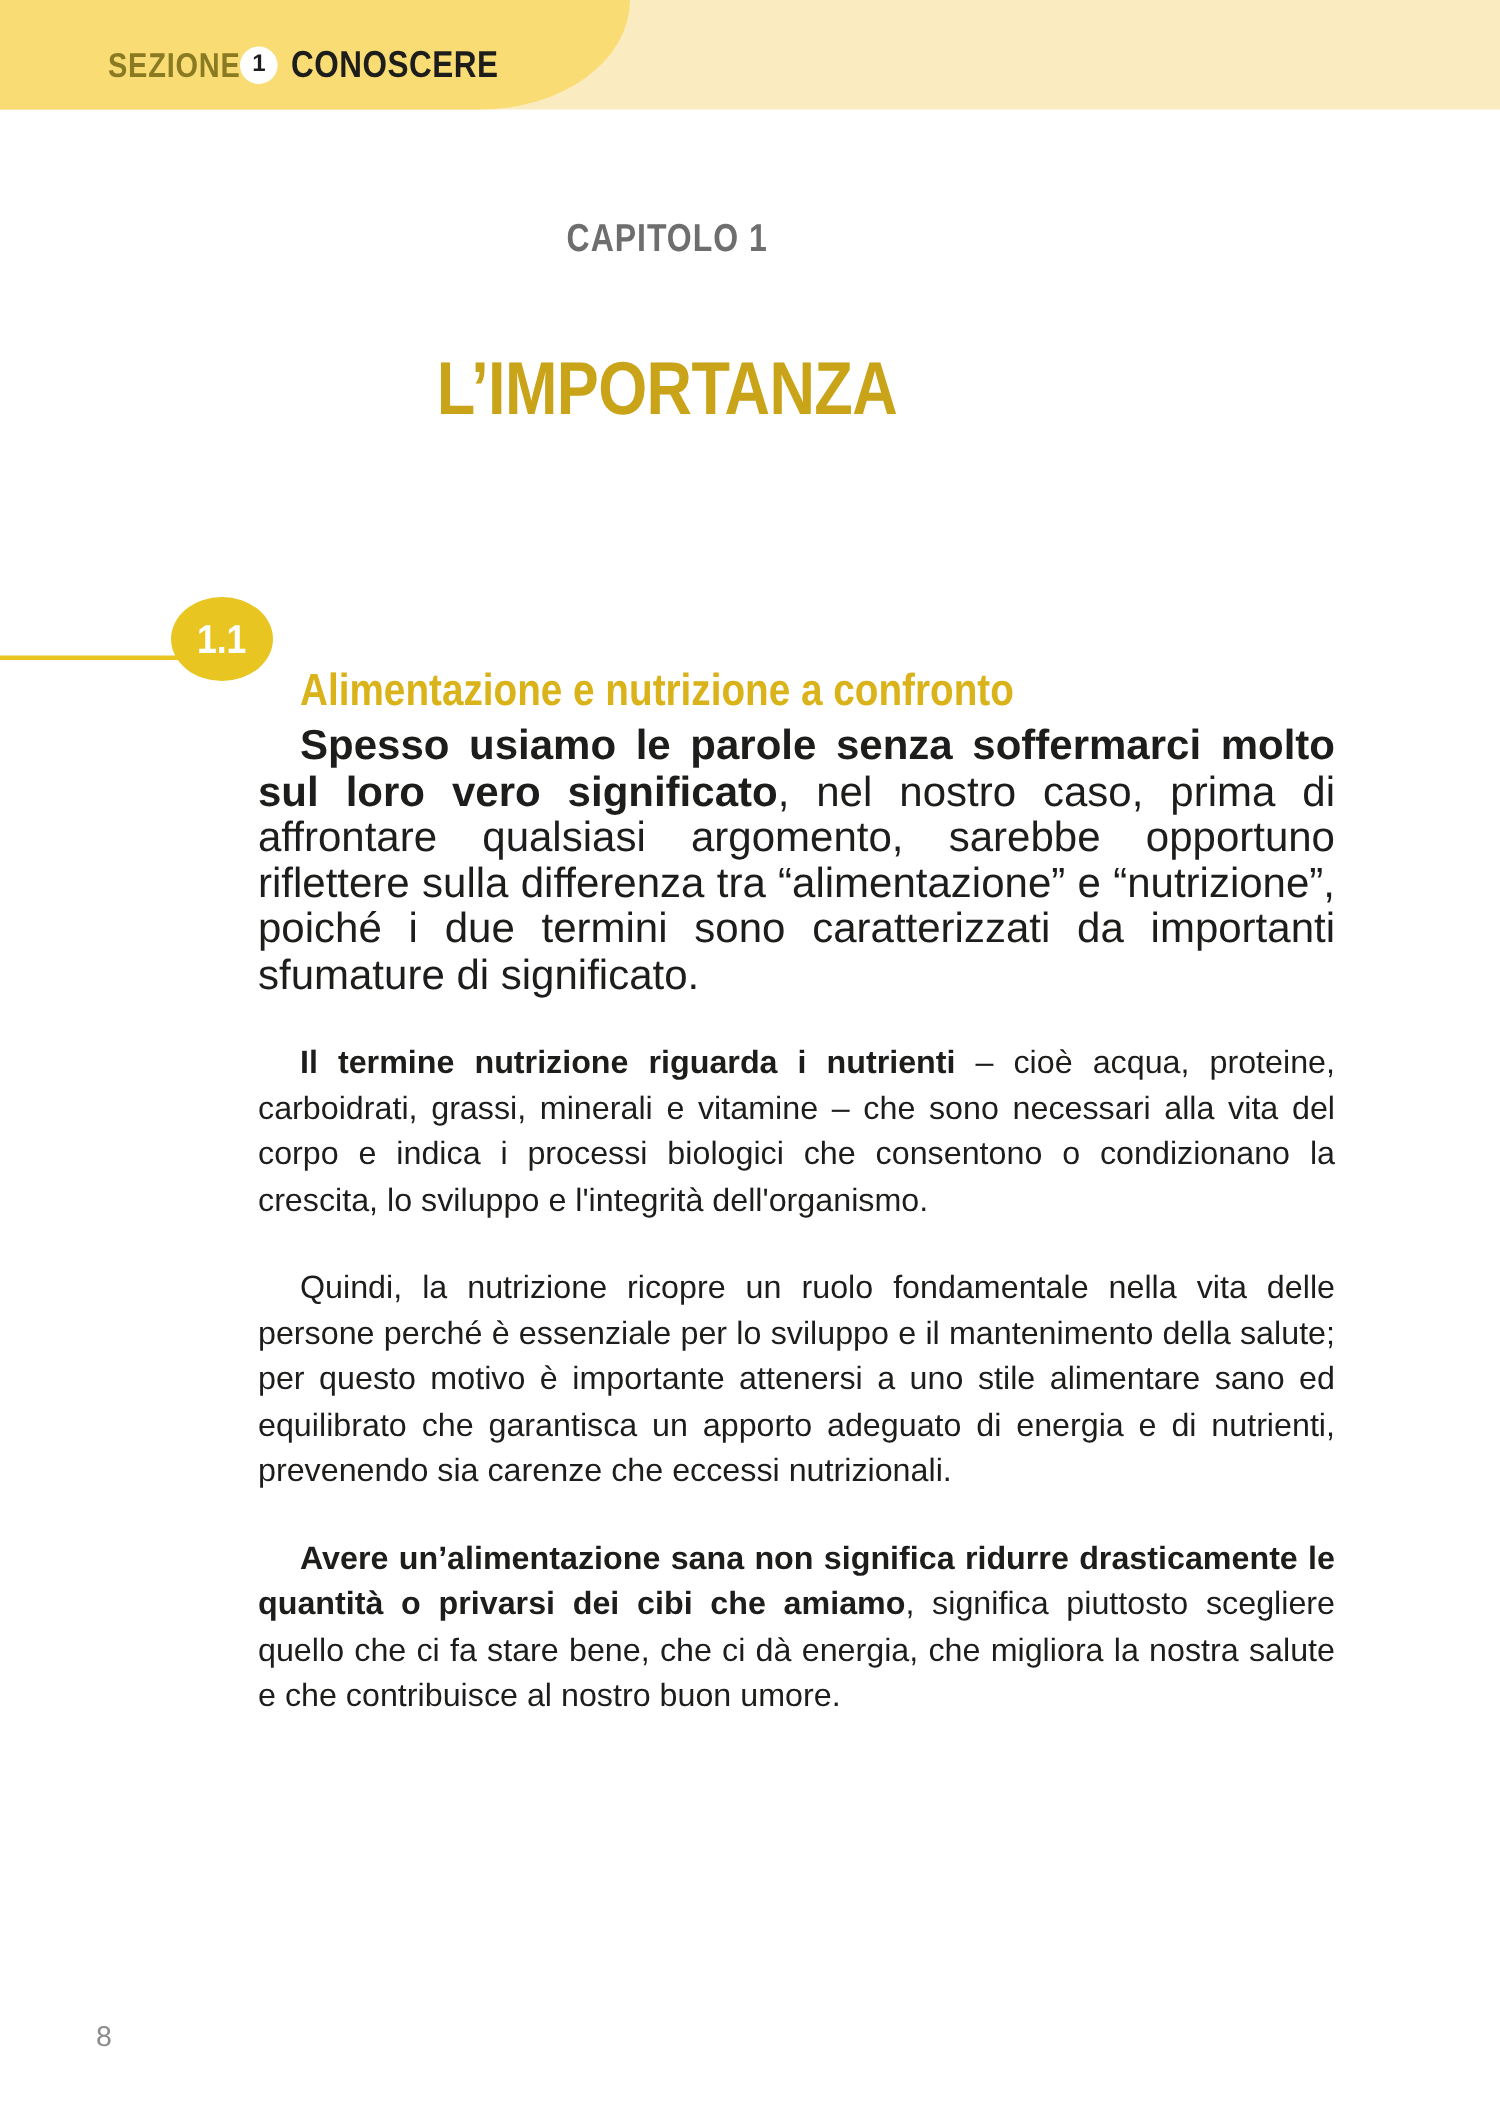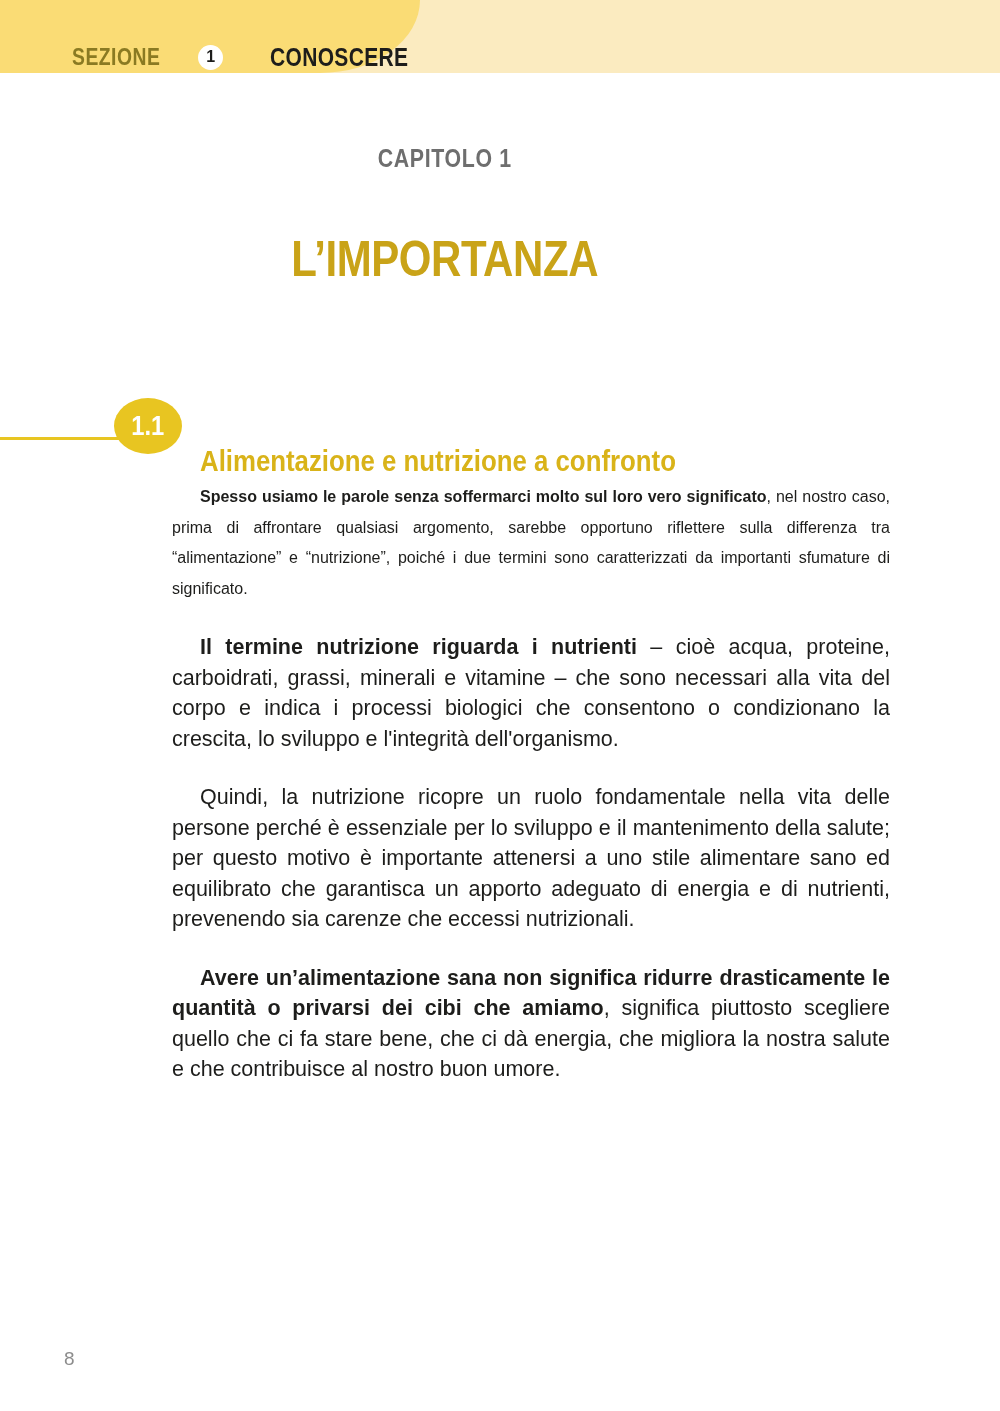--- a/index.html
+++ b/index.html
@@ -31,27 +31,26 @@
     left: 0;
     top: 0;
     width: 420px;
     height: 73px;
     background: #FADC75;
     border-bottom-right-radius: 100px 73px;
   }
   .header-label {
     position: absolute;
     left: 72px;
-    top: 42px;
+    top: 28px;
     height: 30px;
     display: flex;
     align-items: center;
     white-space: nowrap;
     z-index: 3;
-    gap: 38px;
   }
   .sezione-word {
     font-family: "Liberation Sans Narrow", "Liberation Sans", sans-serif;
     font-weight: 700;
     font-size: 23px;
     letter-spacing: 0.6px;
     color: #8A7A22;
     transform: scaleX(0.84);
     transform-origin: left center;
   }
@@ -169,21 +168,21 @@
     text-justify: inter-word;
     font-family: "Liberation Sans Narrow", "Liberation Sans", sans-serif;
     font-size: 21.5px;
     line-height: 30.5px;
     color: #1d1d1b;
     text-indent: 28px;
     hyphens: manual;
   }
   .para:last-child { margin-bottom: 0; }
   .para b { font-weight: 700; }
-  .para-lead { font-size: 16px; }
+  .para-lead { font-size: 28px; }
 
   
   .page-number {
     position: absolute;
     left: 64px;
     top: 1348px;
     font-family: "Liberation Sans Narrow", "Liberation Sans", sans-serif;
     font-size: 19px;
     color: #8c8c8c;
   }

